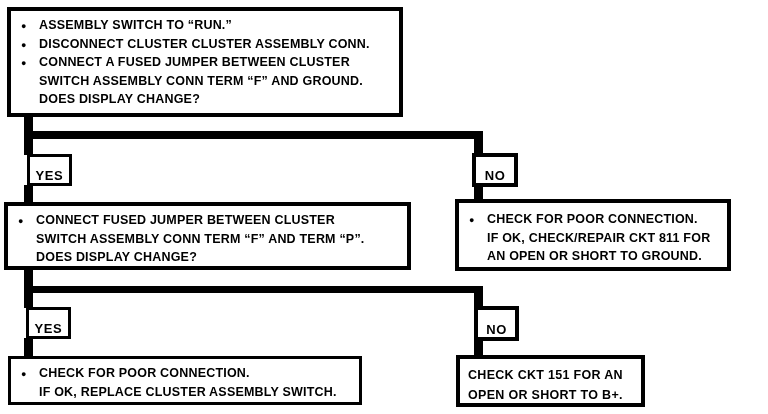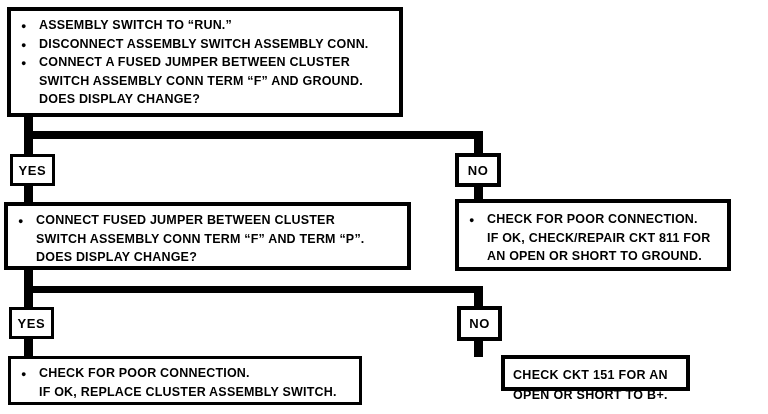--- a/index.html
+++ b/index.html
@@ -14,25 +14,26 @@
   }
   .box {
     position: absolute;
     box-sizing: border-box;
     background: #fff;
     border: 4px solid #000;
   }
   .action-box { padding: 5px 6px 4px 8px; }
   .label-box {
     display: flex;
-    align-items: center;
+    align-items: flex-end;
     justify-content: center;
     font-size: 13px;
     font-weight: 700;
     letter-spacing: 0.6px;
+    margin-left: 17px;
   }
   .conn { position: absolute; background: #000; }
   .bullet-row { display: flex; align-items: flex-start; }
   .bullet {
     flex: 0 0 10px;
     width: 10px;
     margin: 4px 8px 0 2px;
     font-size: 9px;
     line-height: 12px;
   }
@@ -57,21 +58,21 @@
 
 <div class="canvas">
 
   <div class="box action-box" style="left:7px; top:7px; width:396px; height:110px;">
     <div class="bullet-row">
       <span class="bullet">●</span>
       <span class="btext">ASSEMBLY SWITCH TO “RUN.”</span>
     </div>
     <div class="bullet-row">
       <span class="bullet">●</span>
-      <span class="btext">DISCONNECT ASSEMBLY SWITCH ASSEMBLY CONN.</span>
+      <span class="btext">DISCONNECT CLUSTER CLUSTER ASSEMBLY CONN.</span>
     </div>
     <div class="bullet-row">
       <span class="bullet">●</span>
       <span class="btext">CONNECT A FUSED JUMPER BETWEEN CLUSTER
 SWITCH ASSEMBLY CONN TERM “F” AND GROUND.
 DOES DISPLAY CHANGE?</span>
     </div>
   </div>
 
   <div class="conn" style="left:24px; top:115px; width:9px; height:40px;"></div>
@@ -121,18 +122,18 @@
   <div class="conn" style="left:474px; top:340px; width:9px; height:17px;"></div>
 
   <div class="box action-box" style="left:8px; top:356px; width:354px; height:49px; border-width:3px;">
     <div class="bullet-row">
       <span class="bullet">●</span>
       <span class="btext">CHECK FOR POOR CONNECTION.
 IF OK, REPLACE CLUSTER ASSEMBLY SWITCH.</span>
     </div>
   </div>
 
-  <div class="box action-box" style="left:456px; top:355px; width:189px; height:36px;margin-left:45px;">
+  <div class="box action-box" style="left:456px; top:355px; width:189px; height:52px;">
     <div class="plain-text">CHECK CKT 151 FOR AN
 OPEN OR SHORT TO B+.</div>
   </div>
 
 </div>
 
 </body></html>

